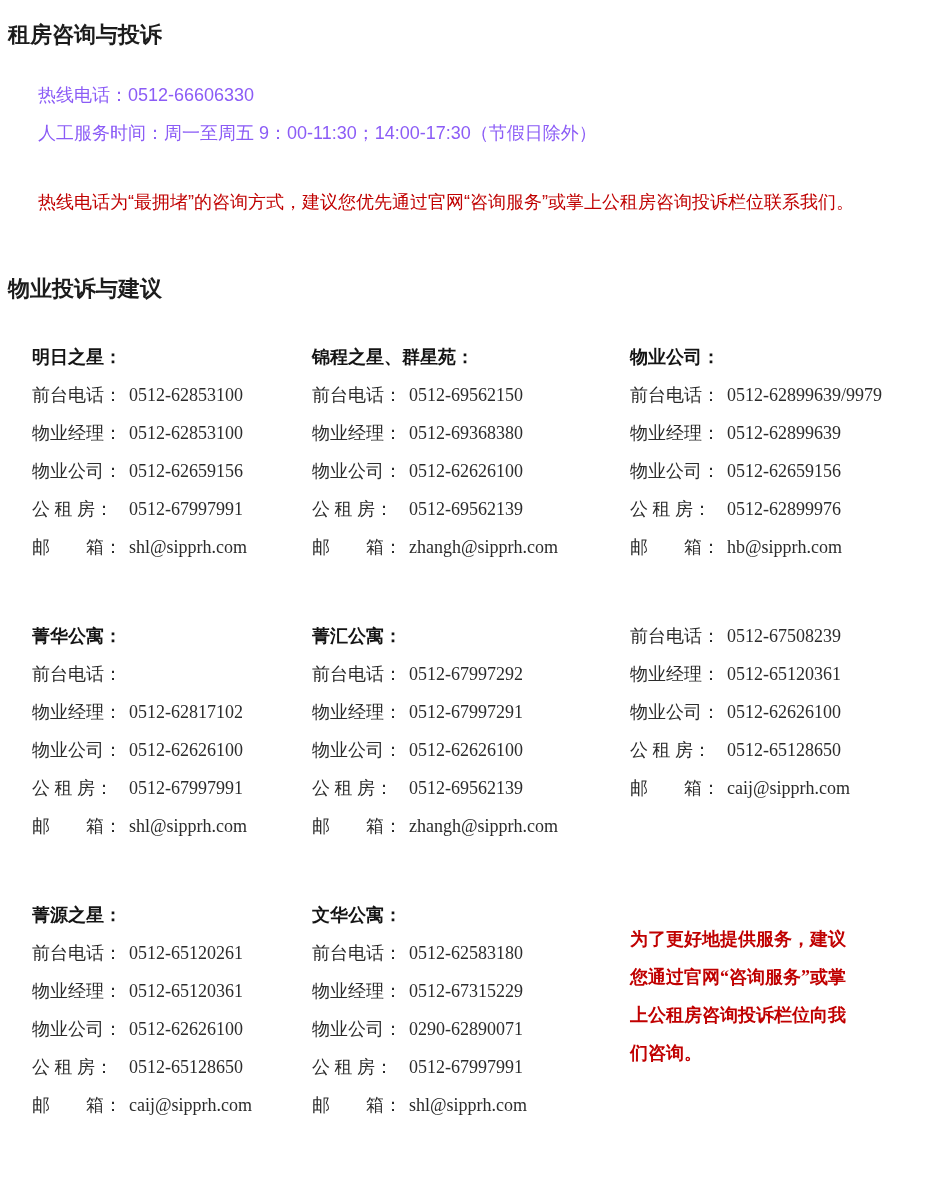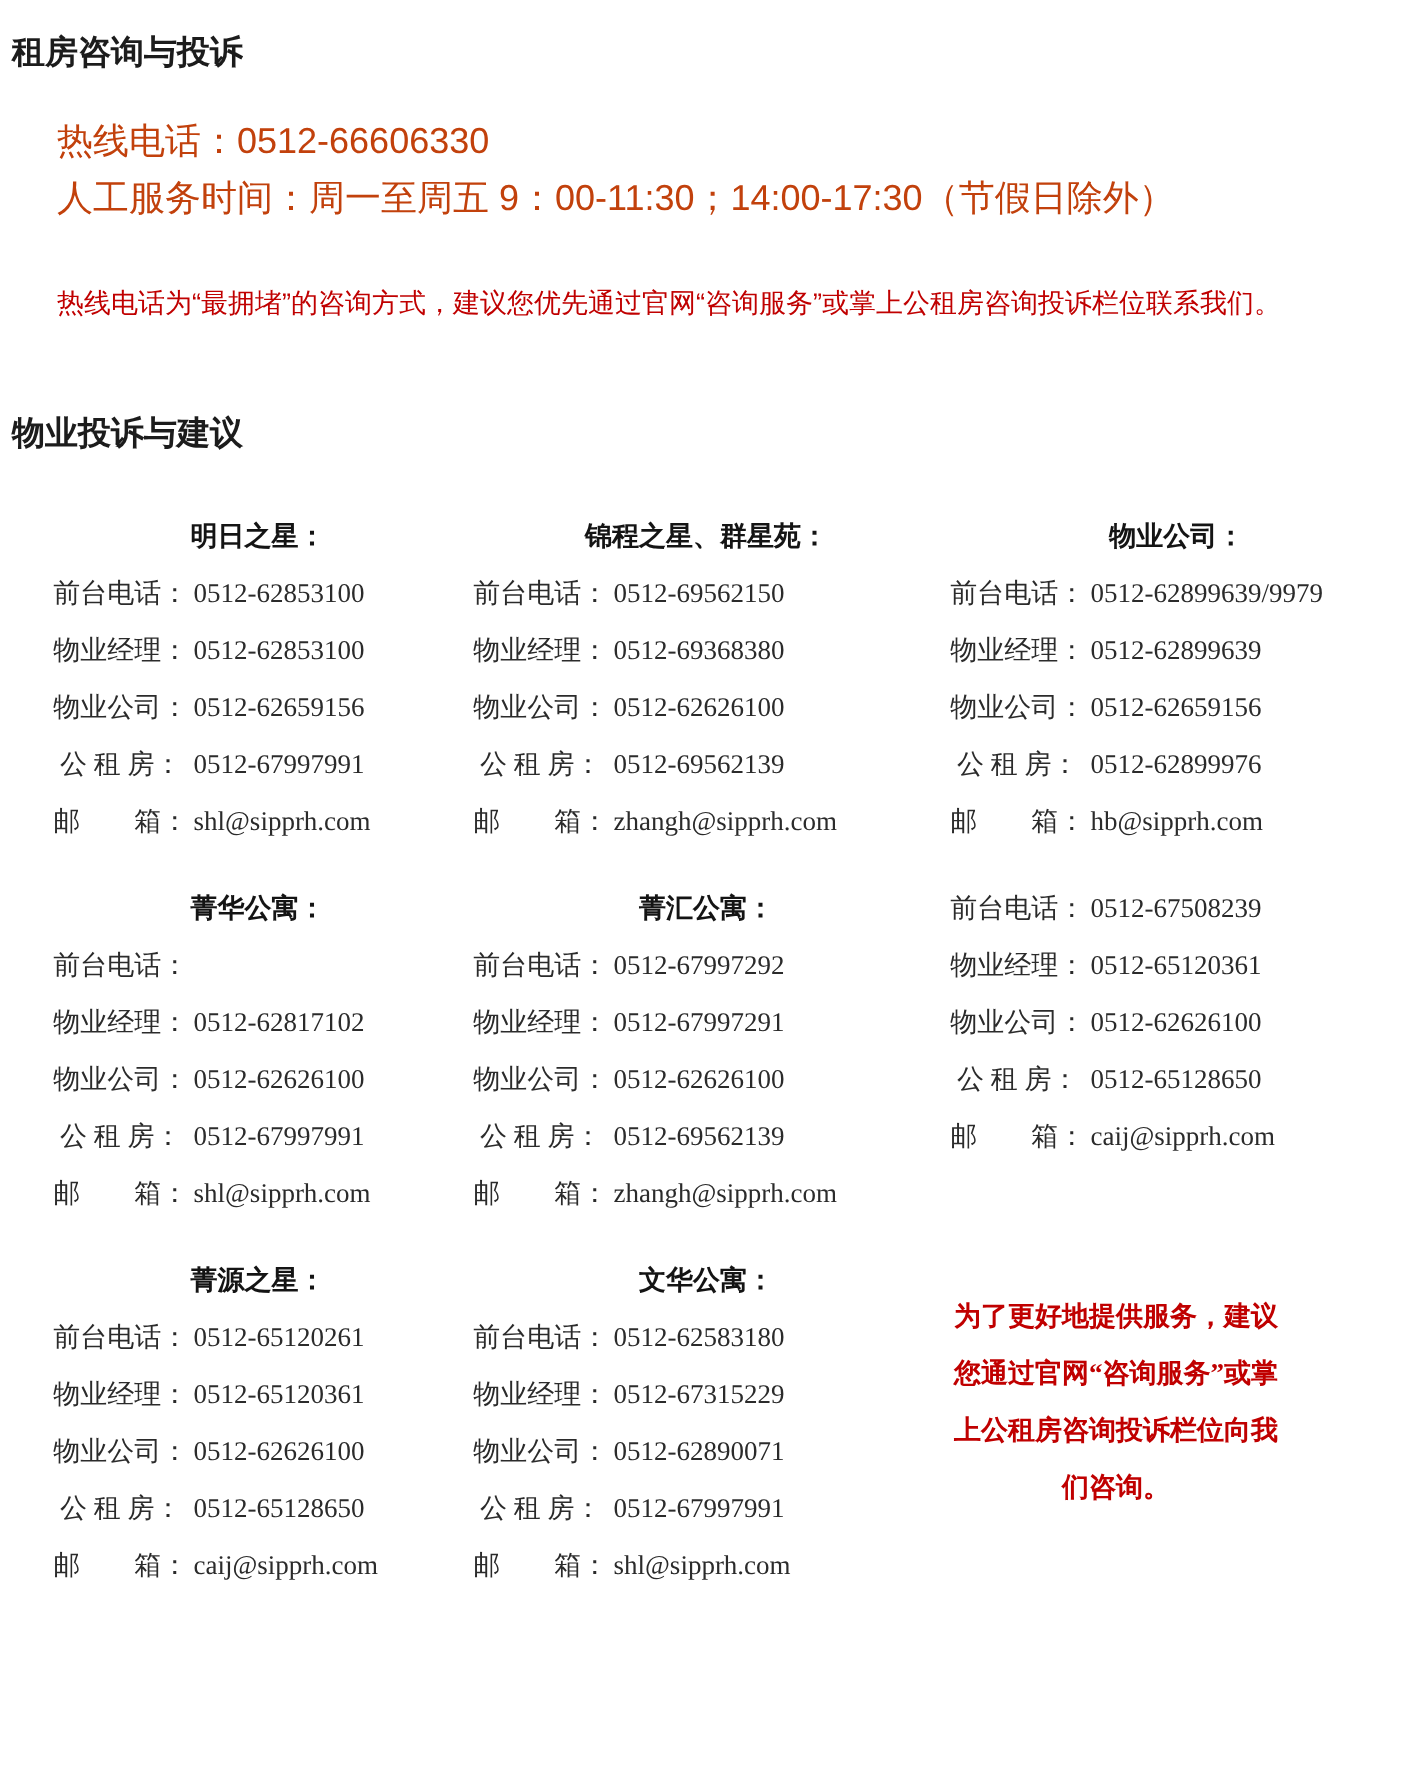--- a/index.html
+++ b/index.html
@@ -18,40 +18,39 @@
   .section-title {
     font-size: 22px;
     font-weight: bold;
     color: #1c1c1c;
     margin: 0;
     line-height: 26px;
   }
   .s1-lines { margin-left: 30px; margin-top: 28px; }
   .info-line {
     margin: 0;
-    font-size: 24px;
-    line-height: 38px;
-    color: #c2410c;
+    font-size: 18px;
+    line-height: 38px;
+    color: #8b5cf6;
     white-space: pre;
   }
   .notice-inline {
     margin: 36px 0 0 30px;
     font-size: 18px;
     line-height: 28px;
     color: #c00000;
     white-space: nowrap;
   }
   .section-property { margin-top: 60px; font-family: Liberation Serif, serif; }
   .property-grid {
     margin-left: 24px;
     margin-top: 36px;
     display: grid;
     grid-template-columns: 280px 318px 1fr;
-    row-gap: 20px;
-    text-align: center;
+    row-gap: 51px;
   }
   .property-card { }
   .property-name {
     font-size: 18px;
     font-weight: bold;
     color: #141414;
     line-height: 38px;
   }
   .contact-line {
     display: flex;
@@ -265,21 +264,21 @@
         <div class="contact-line">
             <span class="contact-label">前台电话：</span>
             <span class="contact-value">0512-62583180</span>
           </div>
         <div class="contact-line">
             <span class="contact-label">物业经理：</span>
             <span class="contact-value">0512-67315229</span>
           </div>
         <div class="contact-line">
             <span class="contact-label">物业公司：</span>
-            <span class="contact-value">0512-62890071</span>
+            <span class="contact-value">0290-62890071</span>
           </div>
         <div class="contact-line">
             <span class="contact-label">公 租 房：</span>
             <span class="contact-value">0512-67997991</span>
           </div>
         <div class="contact-line">
             <span class="contact-label">邮　　箱：</span>
             <span class="contact-value">shl@sipprh.com</span>
           </div>
       </div>

